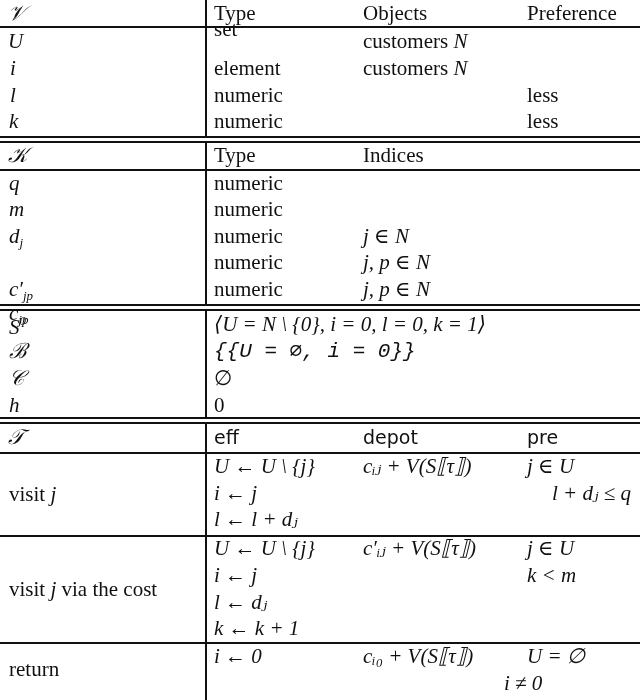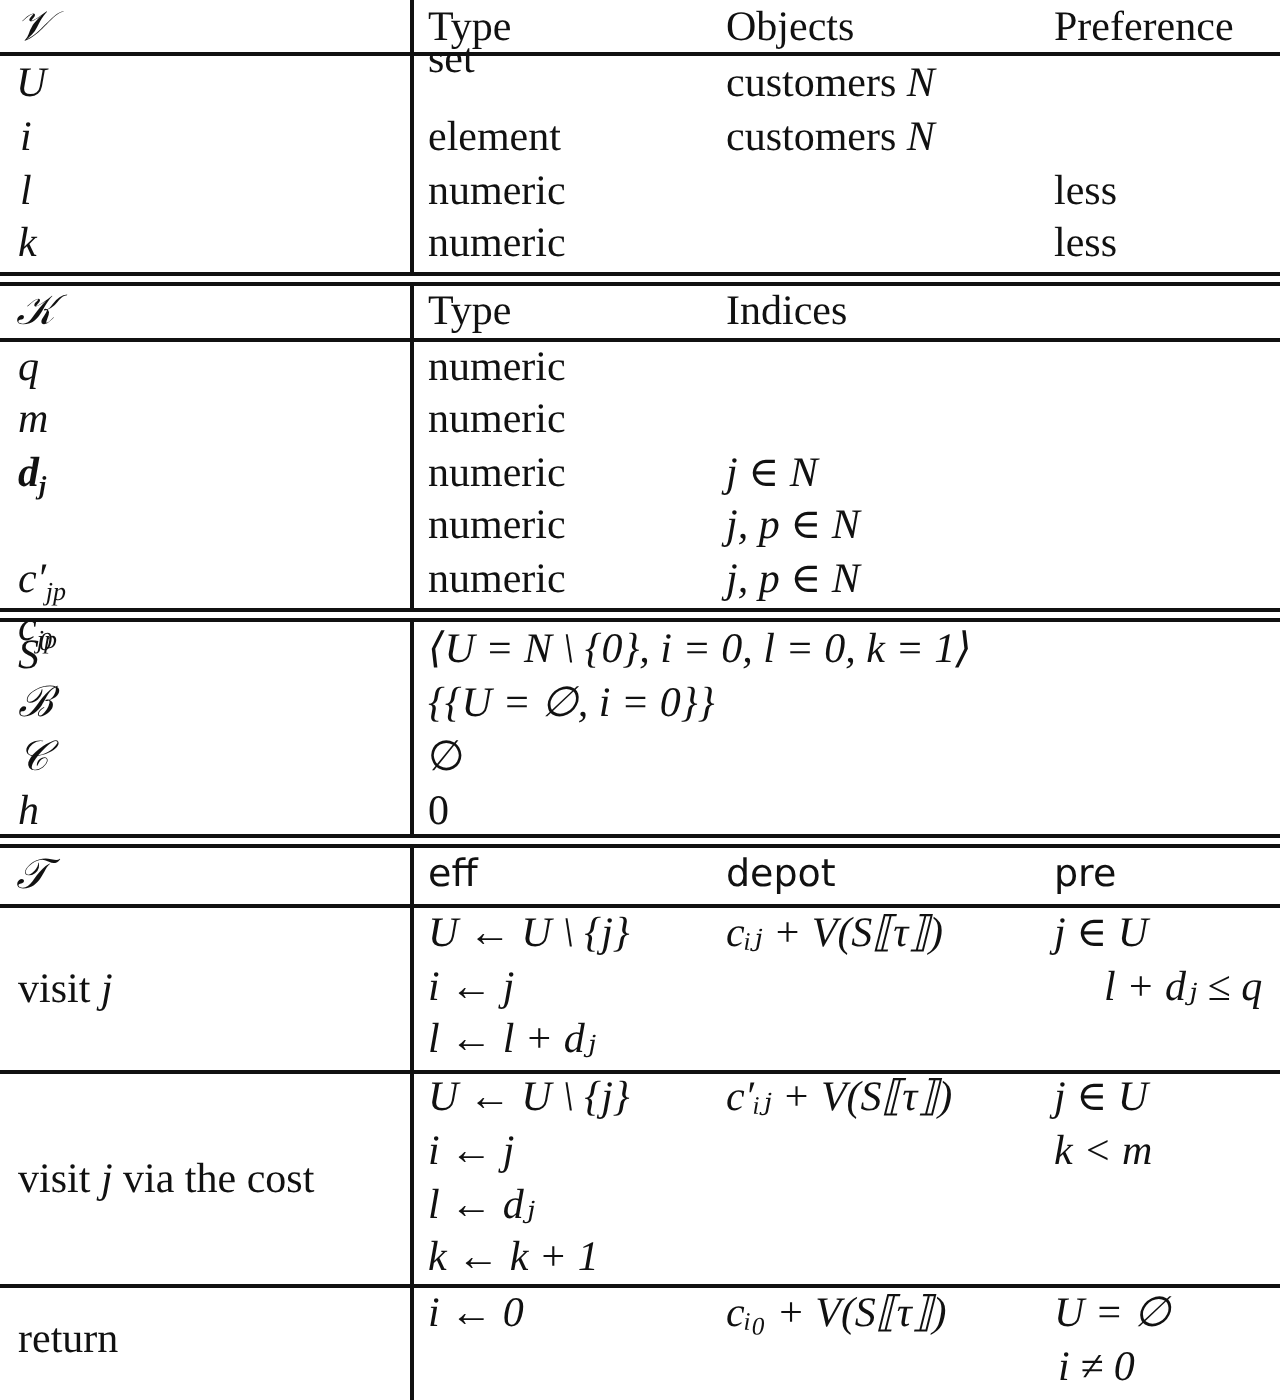--- a/index.html
+++ b/index.html
@@ -60,39 +60,39 @@
   <span class="abs cal" style="left:8px;top:145px;">𝒦</span>
   <span class="abs" style="left:214px;top:145px;">Type</span>
   <span class="abs" style="left:363px;top:145px;">Indices</span>
 
   <span class="abs m" style="left:9px;top:173px;">q</span>
   <span class="abs" style="left:214px;top:173px;">numeric</span>
 
   <span class="abs m" style="left:9px;top:199px;">m</span>
   <span class="abs" style="left:214px;top:199px;">numeric</span>
 
-  <span class="abs m" style="left:9px;top:226px;font-weight:bold;"><span>d</span><sub>j</sub></span>
+  <span class="abs m" style="left:9px;top:226px;"><span>d</span><sub>j</sub></span>
   <span class="abs" style="left:214px;top:226px;">numeric</span>
   <span class="abs m" style="left:363px;top:226px;">j ∈ N</span>
 
   <span class="abs m" style="left:9px;top:264px;margin-top:39px;"><span>c</span><sub>jp</sub></span>
   <span class="abs" style="left:214px;top:252px;">numeric</span>
   <span class="abs m" style="left:363px;top:252px;">j, p ∈ N</span>
 
   <span class="abs m" style="left:9px;top:279px;"><span>c</span><span>′</span><sub>jp</sub></span>
   <span class="abs" style="left:214px;top:279px;">numeric</span>
   <span class="abs m" style="left:363px;top:279px;">j, p ∈ N</span>
 </div>
 
 <div>
   <span class="abs m" style="left:9px;top:314px;"><span>S</span><sup>0</sup></span>
   <span class="abs m" style="left:214px;top:314px;">⟨U = N \ {0}, i = 0, l = 0, k = 1⟩</span>
 
   <span class="abs cal" style="left:9px;top:341px;">ℬ</span>
-  <span class="abs m" style="left:214px;top:341px;">{{U = ∅, i = 0}}</span>
+  <span class="abs m" style="left:214px;top:341px;font-family:Liberation Mono, monospace;">{{U = ∅, i = 0}}</span>
 
   <span class="abs cal" style="left:9px;top:368px;">𝒞</span>
   <span class="abs" style="left:214px;top:368px;">∅</span>
 
   <span class="abs m" style="left:9px;top:395px;">h</span>
   <span class="abs" style="left:214px;top:395px;">0</span>
 </div>
 
 <div>
   <span class="abs cal" style="left:8px;top:427px;">𝒯</span>
@@ -114,14 +114,14 @@
   <span class="abs m" style="left:214px;top:592px;">l ← dⱼ</span>
   <span class="abs m" style="left:214px;top:618px;">k ← k + 1</span>
   <span class="abs m" style="left:363px;top:538px;">c′ᵢⱼ + V(S⟦τ⟧)</span>
   <span class="abs m" style="left:527px;top:538px;">j ∈ U</span>
   <span class="abs m" style="left:527px;top:565px;">k &lt; m</span>
 
   <span class="abs" style="left:9px;top:659px;">return</span>
   <span class="abs m" style="left:214px;top:646px;">i ← 0</span>
   <span class="abs m" style="left:363px;top:646px;">cᵢ₀ + V(S⟦τ⟧)</span>
   <span class="abs m" style="left:527px;top:646px;">U = ∅</span>
-  <span class="abs m" style="left:529px;top:673px;">i ≠ 0</span>
+  <span class="abs m" style="left:504px;top:673px;">i ≠ 0</span>
 </div>
 
 </body></html>

